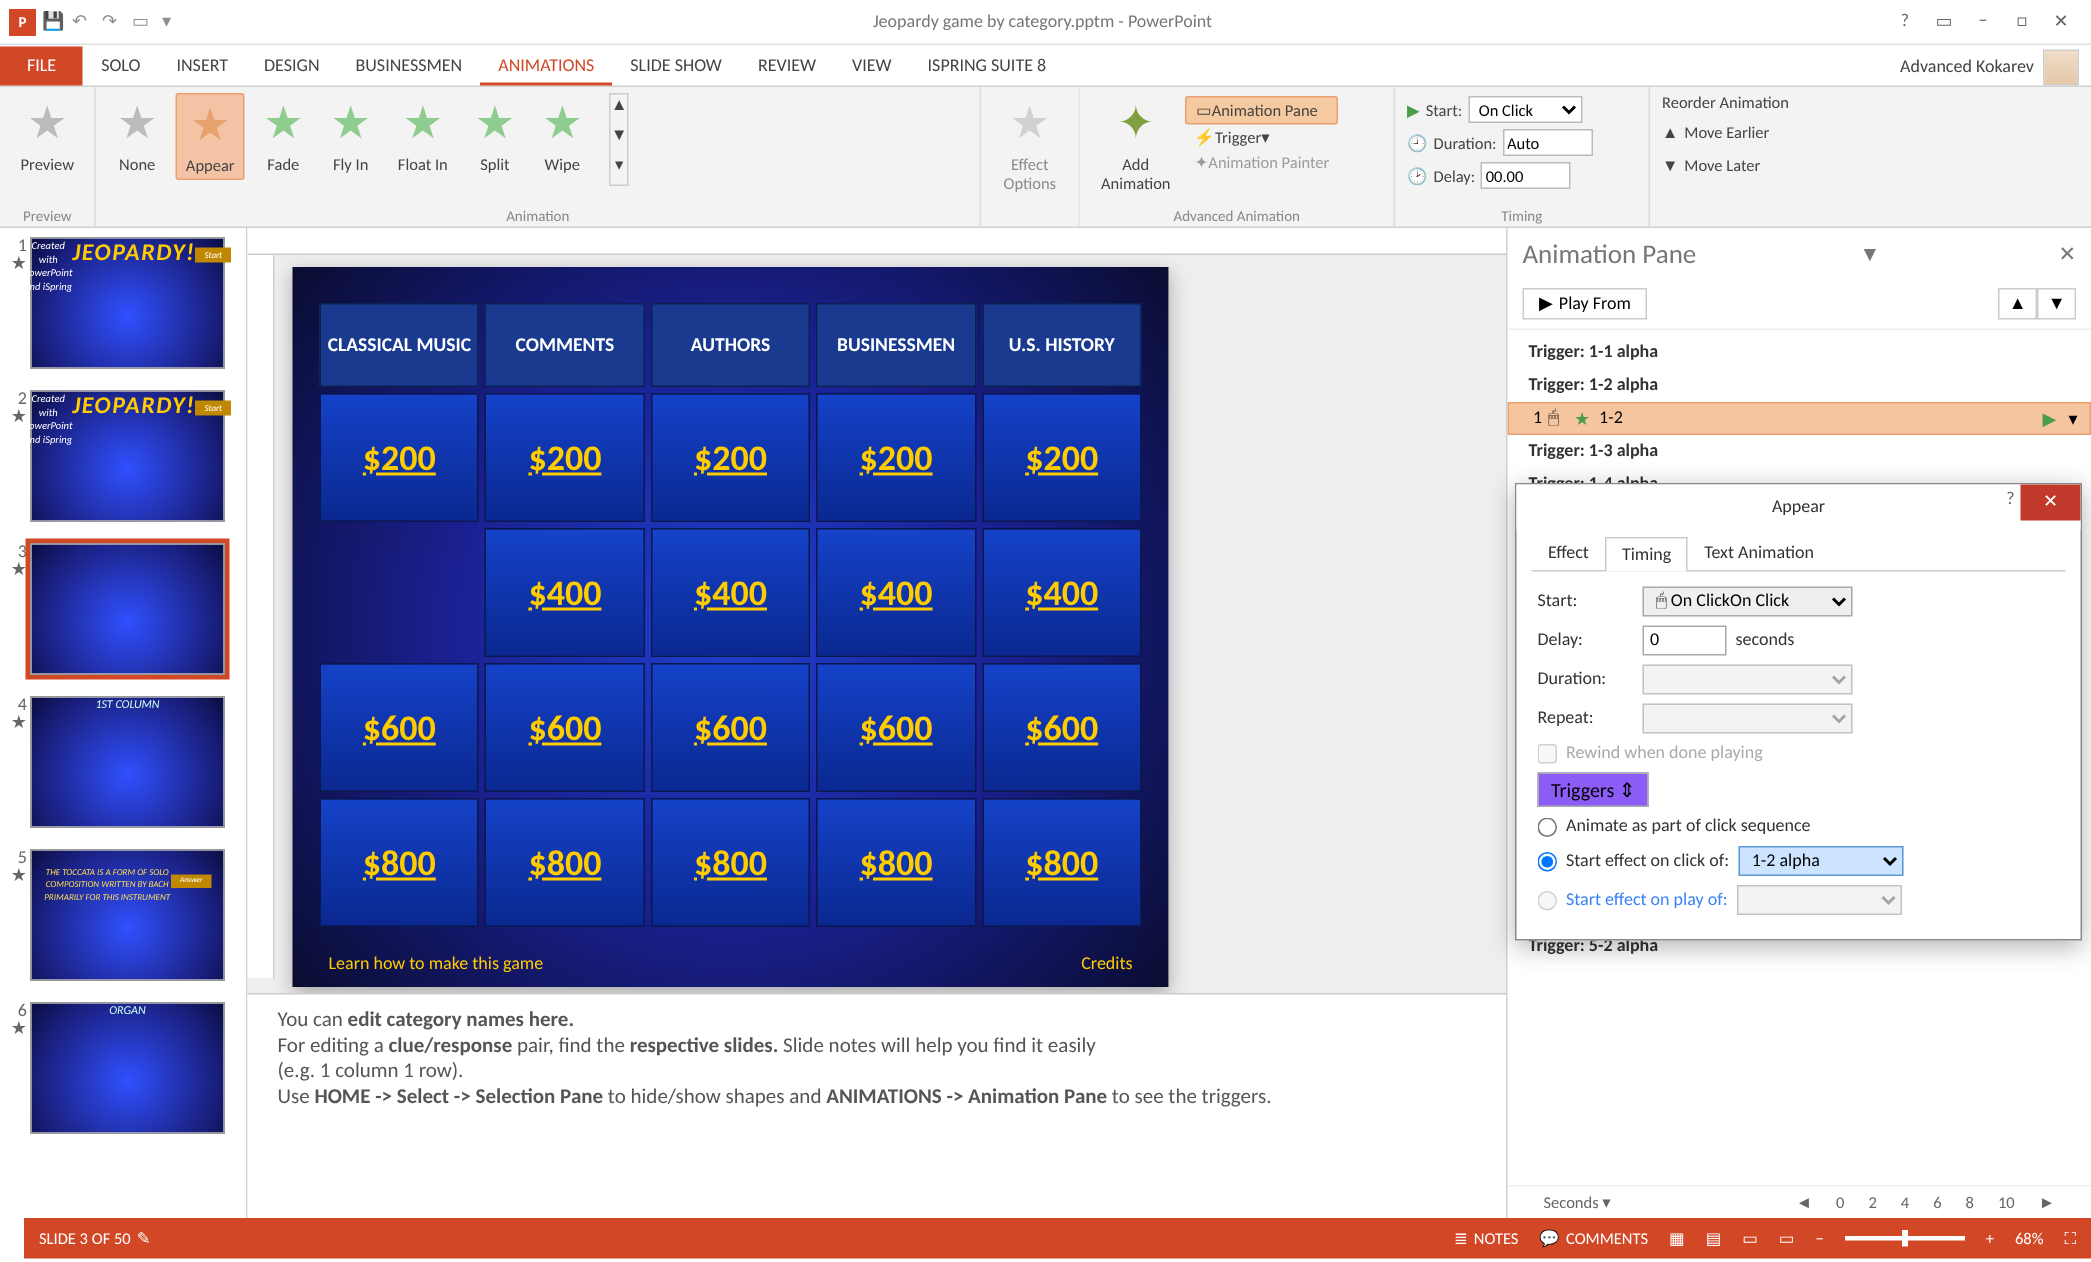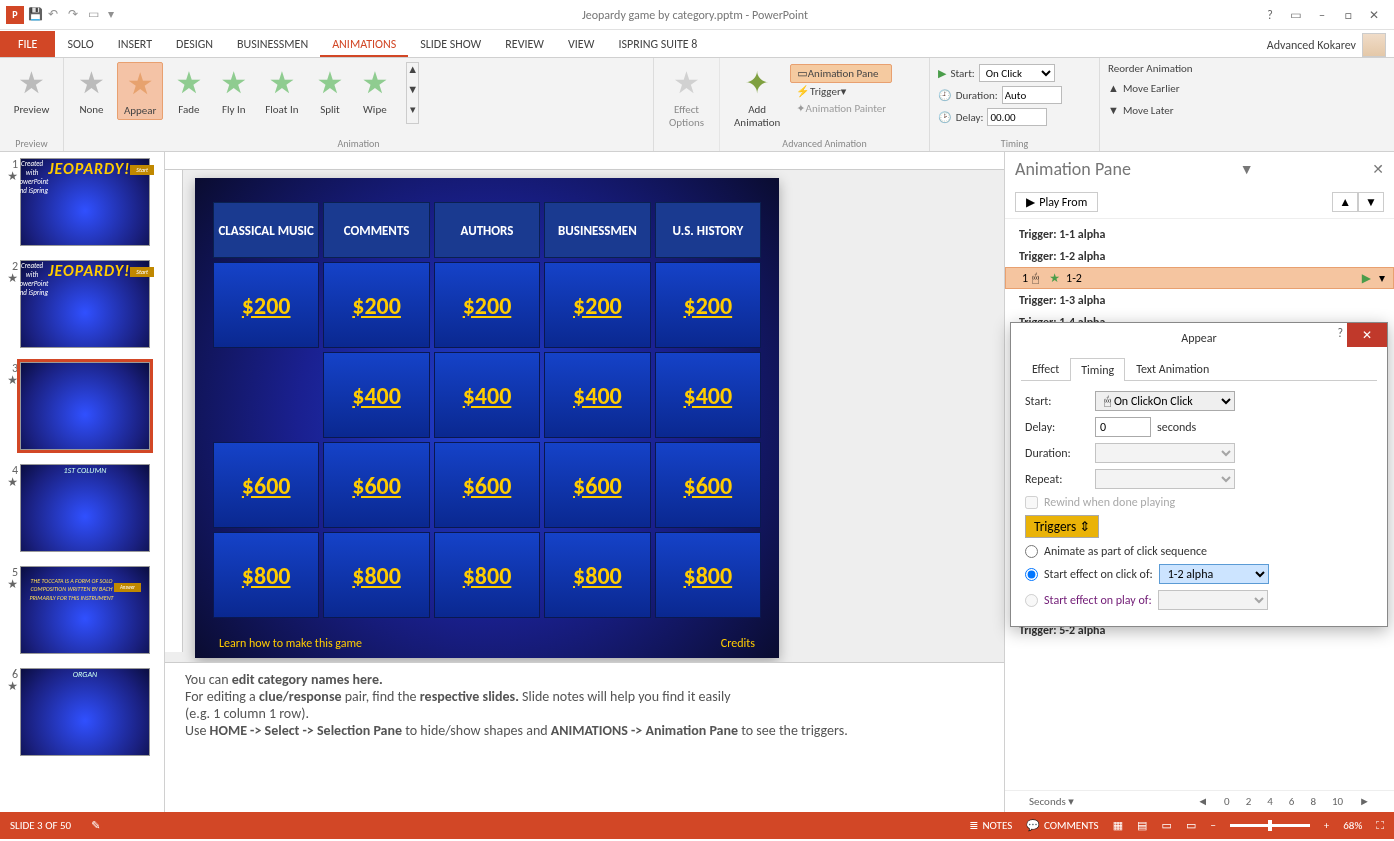--- a/index.html
+++ b/index.html
@@ -62,21 +62,21 @@
 .anim-pane .row-btn { display: flex; padding: 6px 10px; gap: 6px; border-bottom: 1px solid #eee; }
 .anim-pane .playbtn { border: 1px solid #ccc; background: #fff; padding: 2px 10px; font-size: 12px; display: flex; align-items: center; gap: 4px; }
 .anim-pane .list { flex: 1; overflow-y: auto; padding: 4px 0; }
 .trigger-item { font-size: 12px; padding: 4px 14px; color: #333; font-weight: bold; }
 .anim-item { display: flex; align-items: center; padding: 2px 8px 2px 16px; font-size: 12px; height: 22px; cursor: pointer; }
 .anim-item.sel { background: #f5c5a0; border: 1px solid #e8a070; align-items: center; }
 .anim-item .star-sm { color: #4a9d4a; margin: 0 6px; }
 .anim-pane .timeline { display: flex; padding: 4px 24px; font-size: 11px; color: #666; border-top: 1px solid #eee; }
 .anim-pane .timeline .lbl { flex: 1; }
 
-.statusbar { height: 27px; background: #d24726; color: #fff; display: flex; align-items: center; font-size: 11px; padding: 0 10px; gap: 20px; }
+.statusbar { height: 27px; background: #d24726; color: #fff; display: flex; align-items: center; font-size: 11px; padding: 0 10px; gap: 4px; margin-left: 16px; }
 .statusbar .right { margin-left: auto; display: flex; align-items: center; gap: 14px; }
 .statusbar .right .vico { cursor: pointer; }
 
 .dialog { position: absolute; top: 322px; left: 1010px; width: 378px; background: #fff; border: 1px solid #888; box-shadow: 0 4px 16px rgba(0,0,0,0.3); font-size: 12px; color: #333; }
 .dialog .dtitle { height: 30px; display: flex; align-items: center; justify-content: center; background: #fff; position: relative; }
 .dialog .dtitle .dclose { position: absolute; right: 0; top: 0; width: 40px; height: 24px; background: #c0392b; color: #fff; text-align: center; line-height: 24px; cursor: pointer; }
 .dialog .dtitle .dhelp { position: absolute; right: 44px; top: 3px; color: #666; cursor: pointer; }
 .dialog .tabs { display: flex; border-bottom: 1px solid #ccc; margin: 4px 10px 0 10px; }
 .dialog .tabs .dtab { padding: 4px 10px; cursor: pointer; border: 1px solid transparent; border-bottom: none; }
 .dialog .tabs .dtab.active { border-color: #ccc; background: #fff; position: relative; top: 1px; }
@@ -442,30 +442,30 @@
       </div>
     <div class="fr">
         <span class="flbl">Repeat:</span>
         <select style="width:140px;background:#eee" disabled=""></select>
       </div>
     <div class="fr">
         <input type="checkbox" disabled="" style="">
         <span style="color:#aaa">Rewind when done playing</span>
       </div>
     <div class="fr">
-        <button style="border:1px solid #aaa;background:#eab308;padding:2px 8px"><span>Triggers</span> ⇕</button>
+        <button style="border:1px solid #aaa;background:#8b5cf6;padding:2px 8px"><span>Triggers</span> ⇕</button>
       </div>
     <div class="fr">
         <input type="radio" name="trg" style="">
         <span>Animate as part of click sequence</span>
       </div>
     <div class="fr">
         <input type="radio" name="trg" checked="" style="">
         <span>Start effect on click of:</span>
         <select style="width:110px;background:#cce4ff;border:1px solid #5b9bd5"><option>1-2 alpha</option></select>
       </div>
     <div class="fr">
         <input type="radio" name="trg" disabled="" style="">
-        <span style="color:#701a75">Start effect on play of:</span>
+        <span style="color:#3b82f6">Start effect on play of:</span>
         <select style="width:110px;background:#eee" disabled=""></select>
       </div>
   </div>
 </div>
 
 </body></html>

